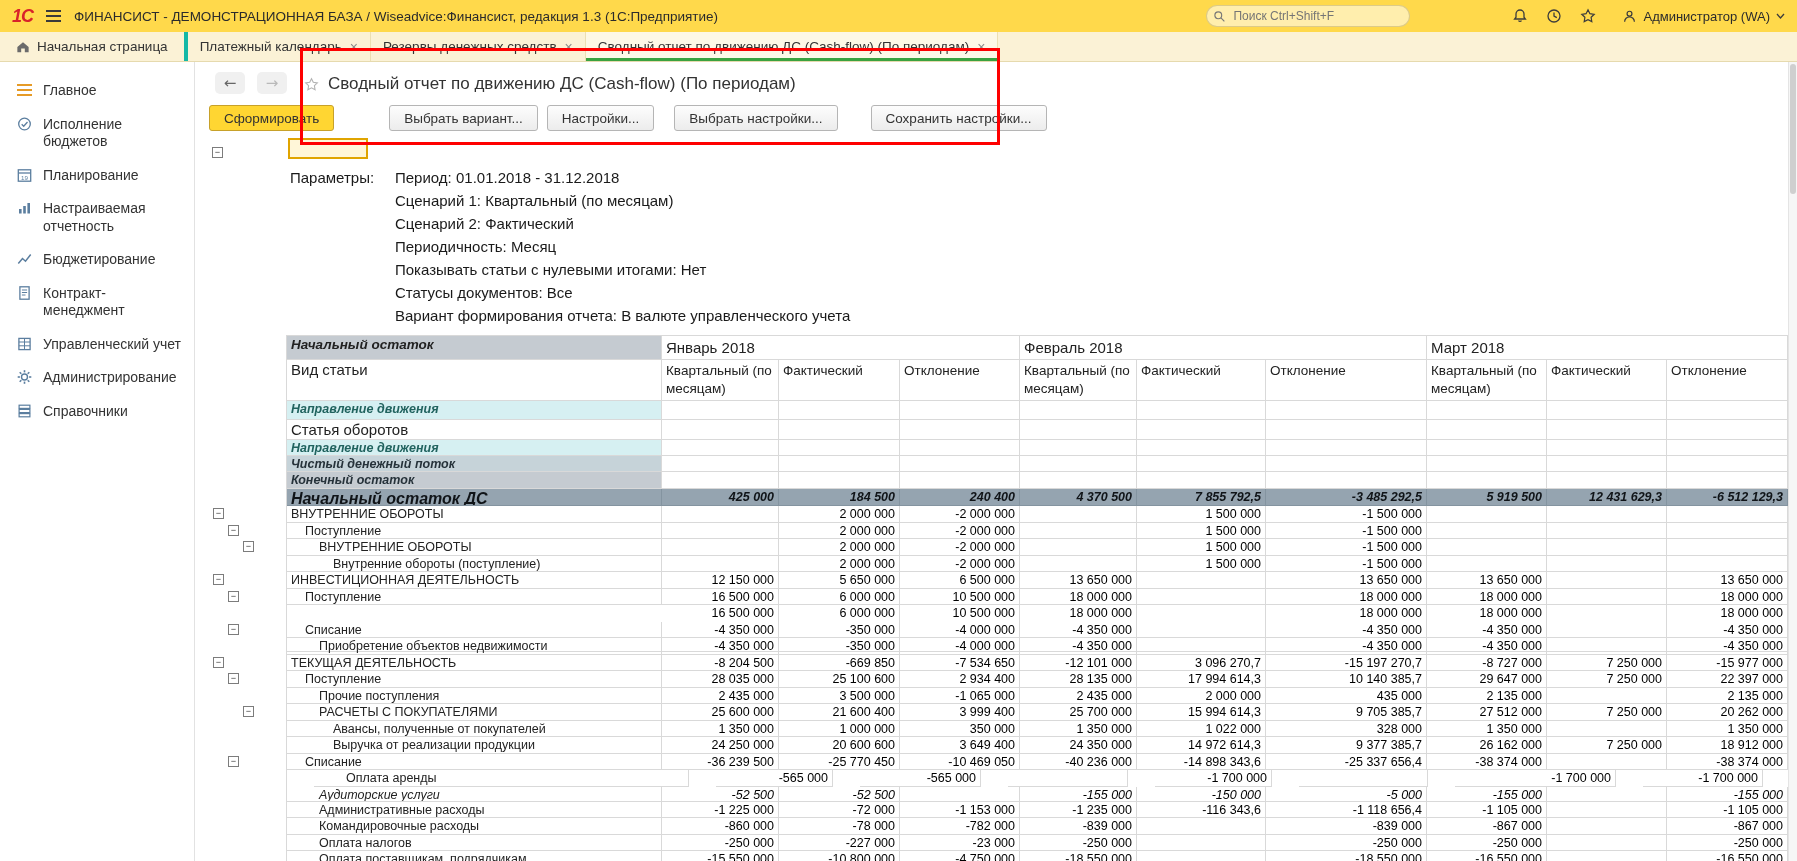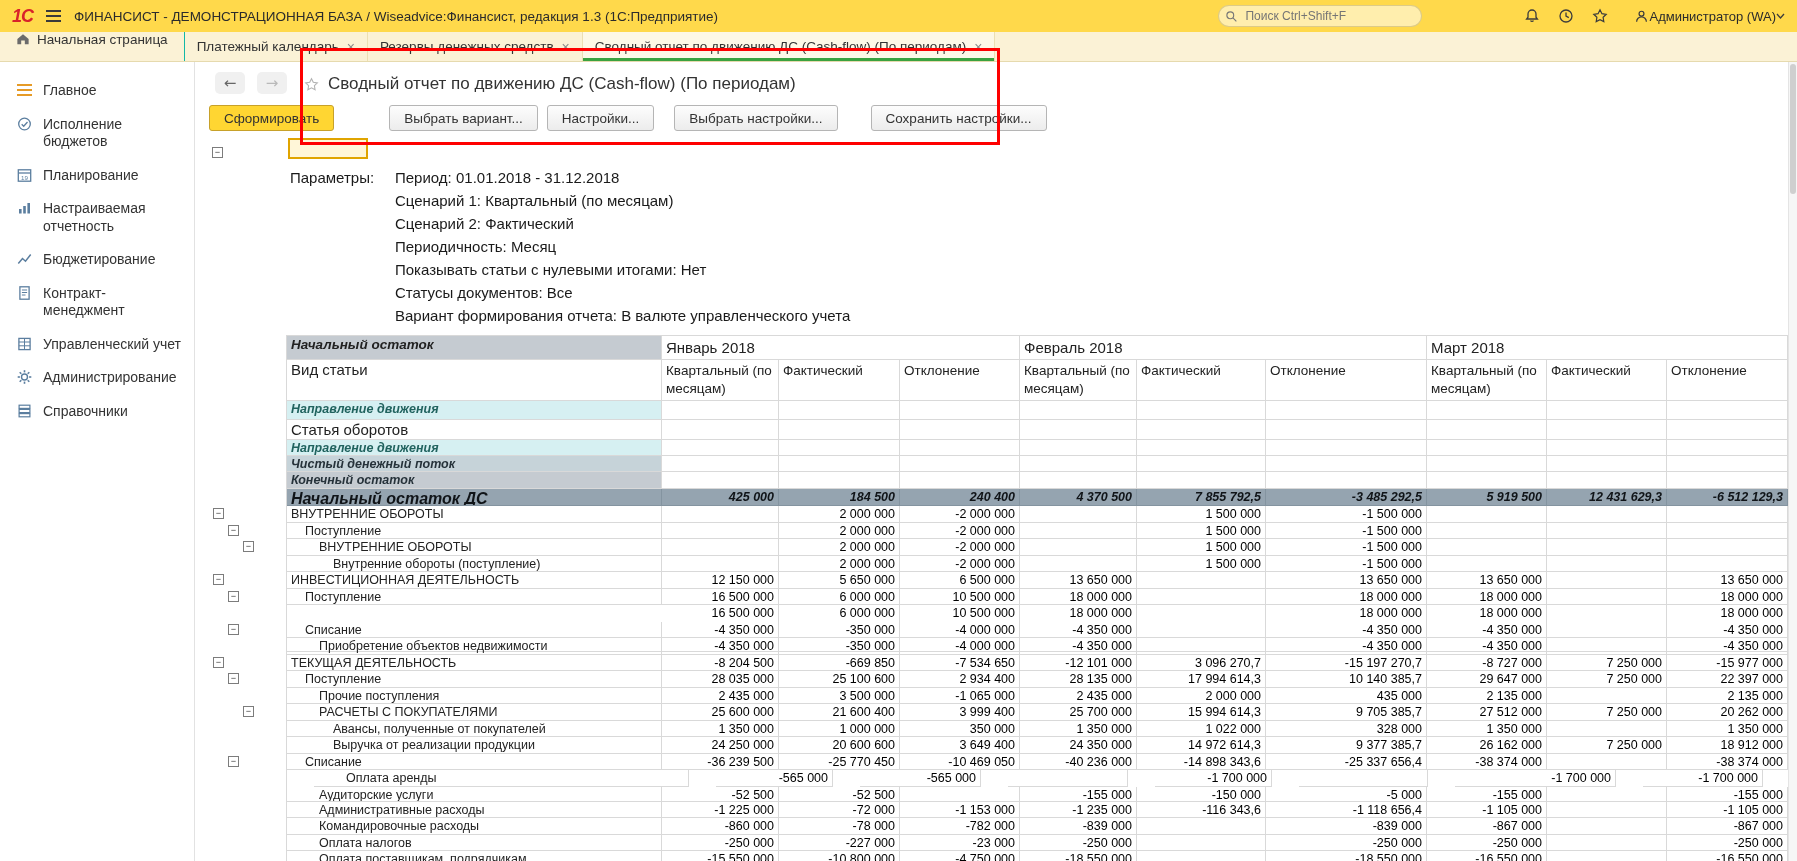--- a/index.html
+++ b/index.html
@@ -9,25 +9,25 @@
   
   .topbar{height:32px;background:var(--topbar-bg,#ffd94b);display:flex;align-items:center;padding:0 12px;gap:12px;box-sizing:border-box;}
   .logo{color:#d8232a;font-weight:bold;font-style:italic;font-size:18px;letter-spacing:-1px;}
   .burger{display:flex;align-items:center;cursor:pointer;}
   .app-title{font-size:13.5px;color:#2b2b2b;white-space:nowrap;}
   .tb-spacer{flex:1;}
   .search{display:flex;align-items:center;gap:5px;width:190px;height:20px;background:rgba(255,255,255,.55);border:1px solid rgba(120,100,20,.25);border-radius:11px;padding:0 6px;margin-right:90px;}
   .search input{border:none;background:transparent;outline:none;font-family:"Liberation Sans",sans-serif;font-size:12px;color:#666;width:150px;}
   .tb-icons{display:flex;align-items:center;gap:18px;margin-right:14px;}
   .tb-icons span{display:flex;cursor:pointer;}
-  .user{display:flex;align-items:center;font-size:13px;color:#2b2b2b;cursor:pointer;}
+  .user{display:flex;align-items:center;gap:6px;font-size:13px;color:#2b2b2b;cursor:pointer;}
 
   
   .tabbar{height:30px;background:var(--tabbar-bg,#fbf2d6);display:flex;align-items:stretch;font-size:13.5px;color:#333;border-bottom:1px solid #e6daae;box-sizing:border-box;}
-  .home{display:flex;gap:7px;padding:0 16px;border-right:1px solid #14b8a6;cursor:pointer;white-space:nowrap;}
+  .home{display:flex;align-items:center;gap:7px;padding:10px 16px;border-right:4px solid #14b8a6;cursor:pointer;white-space:nowrap;}
   .tabstrip{display:flex;align-items:stretch;}
   .tab{display:flex;align-items:center;gap:8px;padding:0 12px;border-right:1px solid #ecdfb2;position:relative;white-space:nowrap;cursor:pointer;}
   .tab.active{background:#fdf8e6;}
   .tab.active::after{content:'';position:absolute;left:0;right:0;bottom:0;height:3px;background:var(--tab-underline,#3aa23f);}
   .tab-close{color:#8a8a8a;font-size:14px;line-height:1;}
 
   
   .main{position:relative;display:flex;height:799px;}
   .sidebar{width:195px;box-sizing:border-box;border-right:1px solid #e2e2e2;padding-top:12px;background:#fff;flex:none;}
   .side-item{display:flex;gap:9px;padding:8px 10px 8px 14px;font-size:14px;color:#333;align-items:flex-start;cursor:pointer;line-height:1.25;}
@@ -663,21 +663,21 @@
             <div class="tcell num">-565 000</div>
             <div class="tcell num"></div>
             <div class="tcell num">-1 700 000</div>
             <div class="tcell num"></div>
             <div class="tcell num">-1 700 000</div>
             <div class="tcell num">-1 700 000</div>
             <div class="tcell num"></div>
             <div class="tcell num">-1 700 000</div>
             <div class="tcell blank"></div>
           </div>
-          <div class="trow" style="grid-template-columns: 92px 375px 117px 121px 120px 117px 129px 161px 120px 120px 121px 9px; height: 15px;">
+          <div class="trow" style="grid-template-columns: 92px 375px 117px 121px 120px 117px 129px 161px 120px 120px 121px 9px; height: 15px; font-style: italic;">
             <div class="tcell tree"></div>
             <div class="tcell rlabel" style="padding-left: 32px;">Аудиторские услуги</div>
             <div class="tcell num">-52 500</div>
             <div class="tcell num">-52 500</div>
             <div class="tcell num"></div>
             <div class="tcell num">-155 000</div>
             <div class="tcell num">-150 000</div>
             <div class="tcell num">-5 000</div>
             <div class="tcell num">-155 000</div>
             <div class="tcell num"></div>

